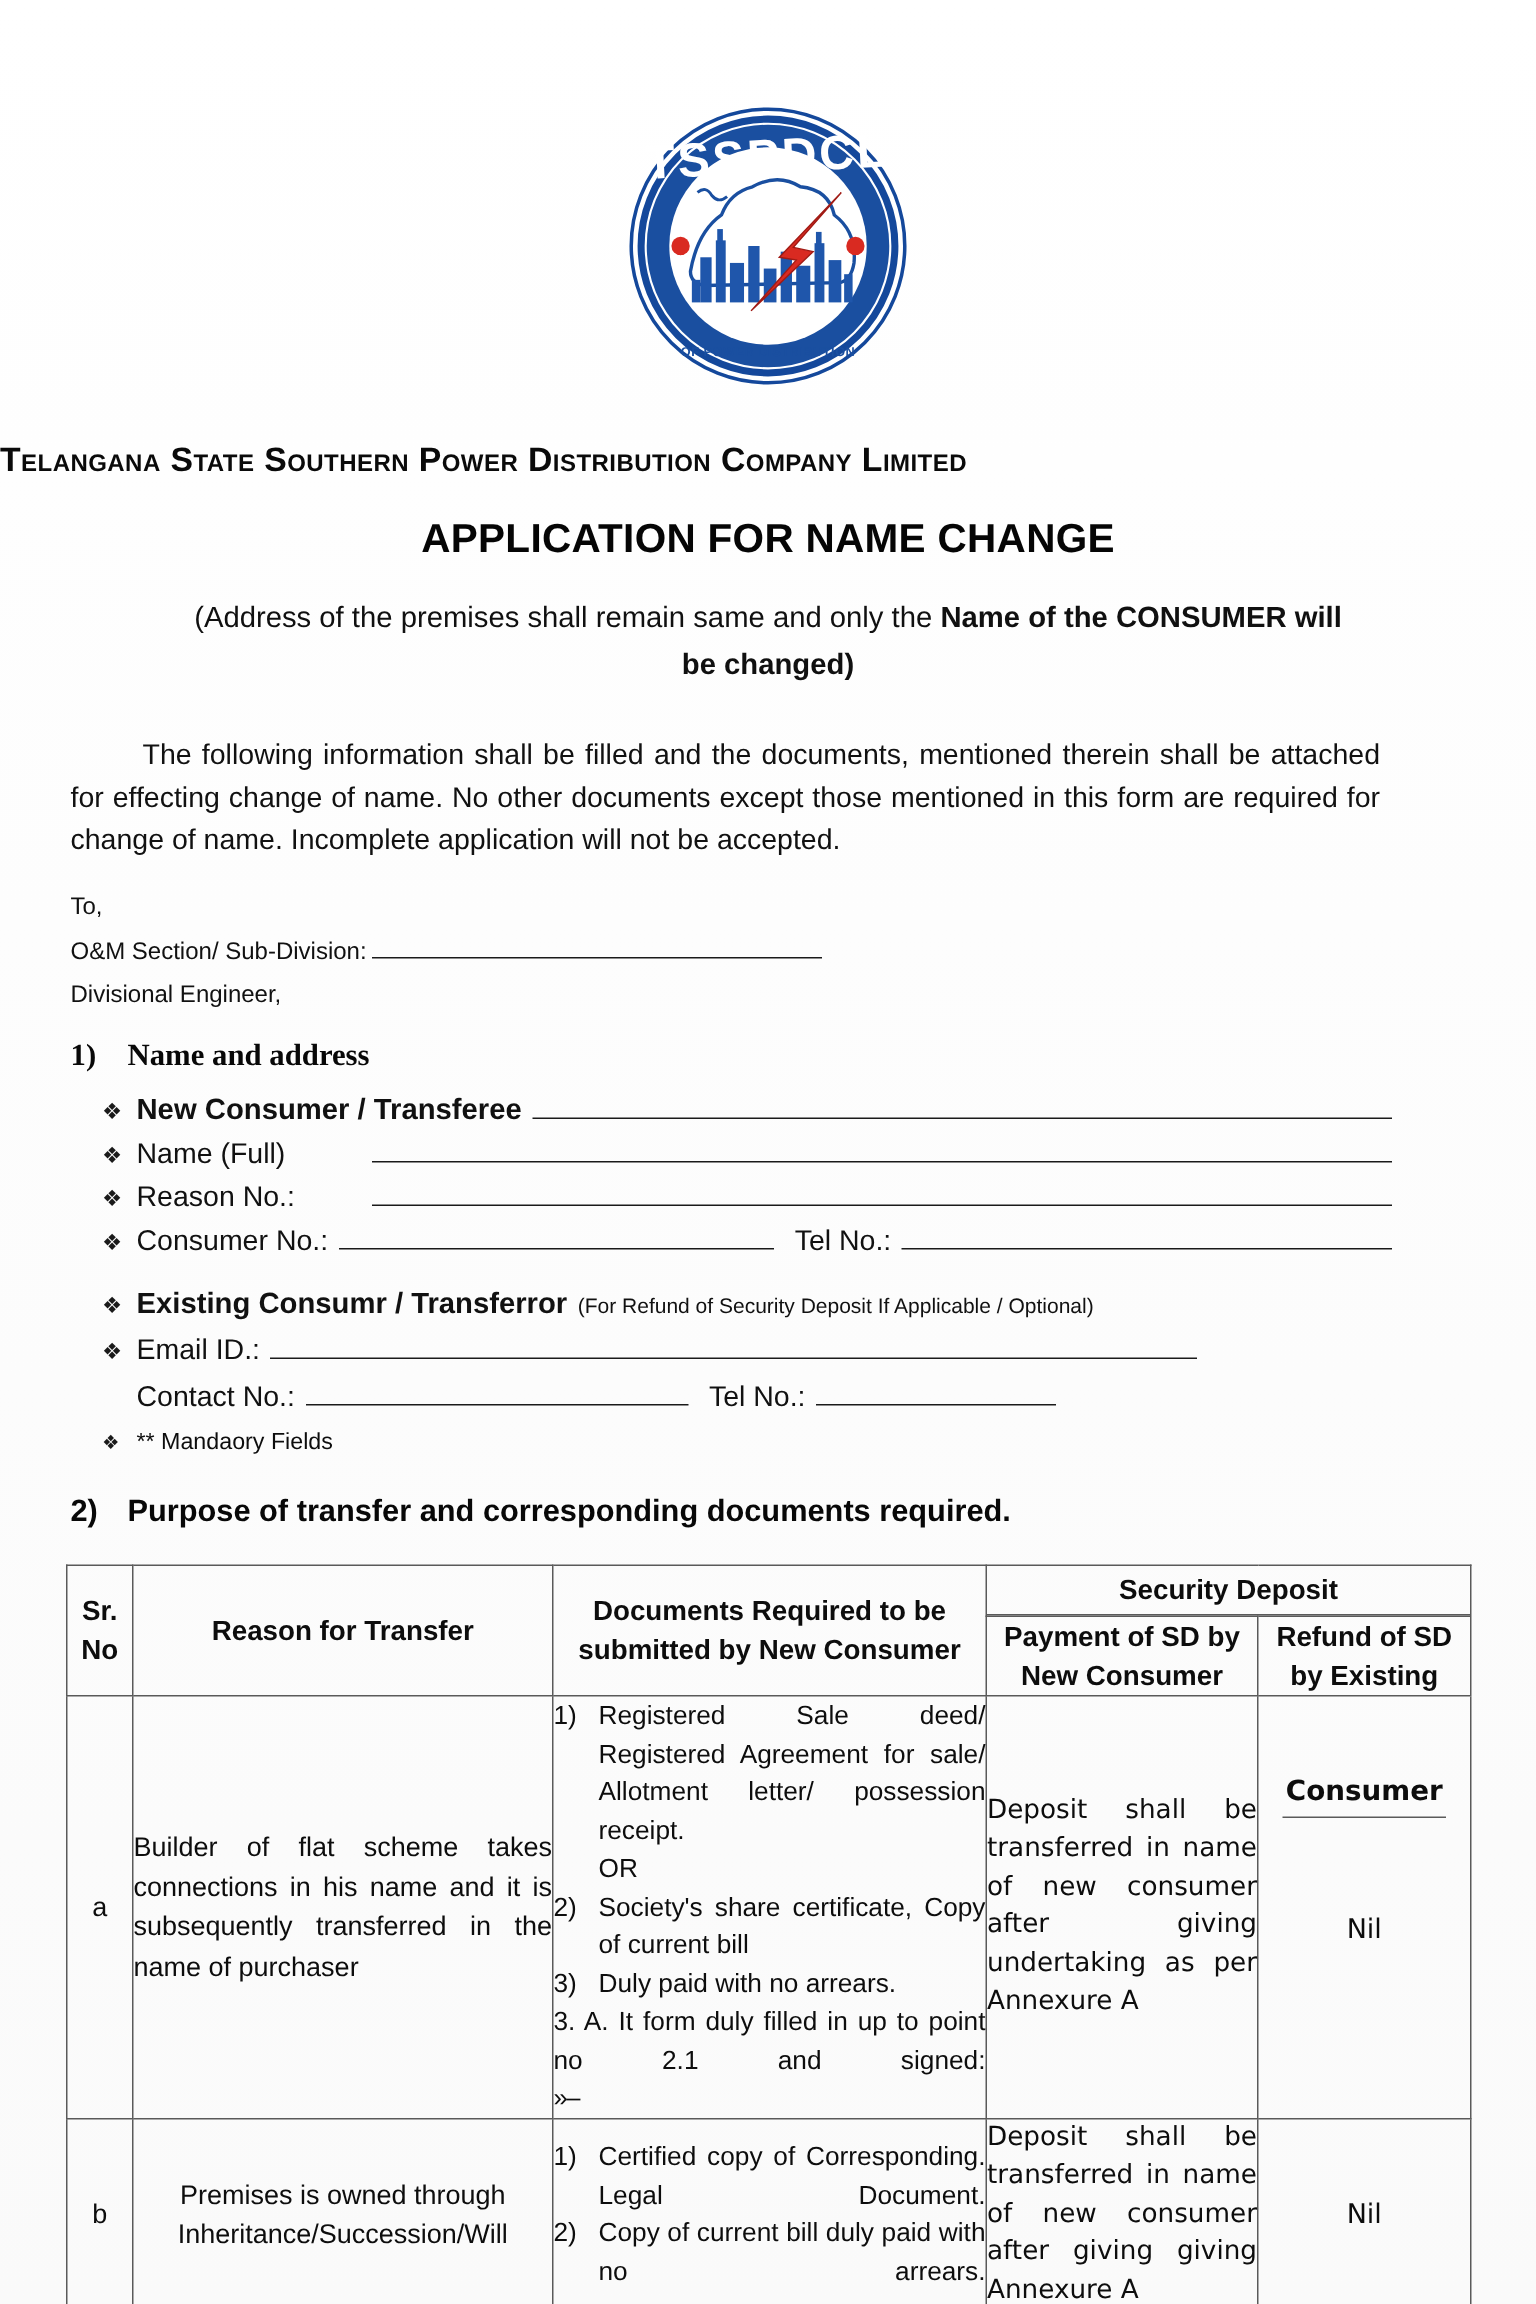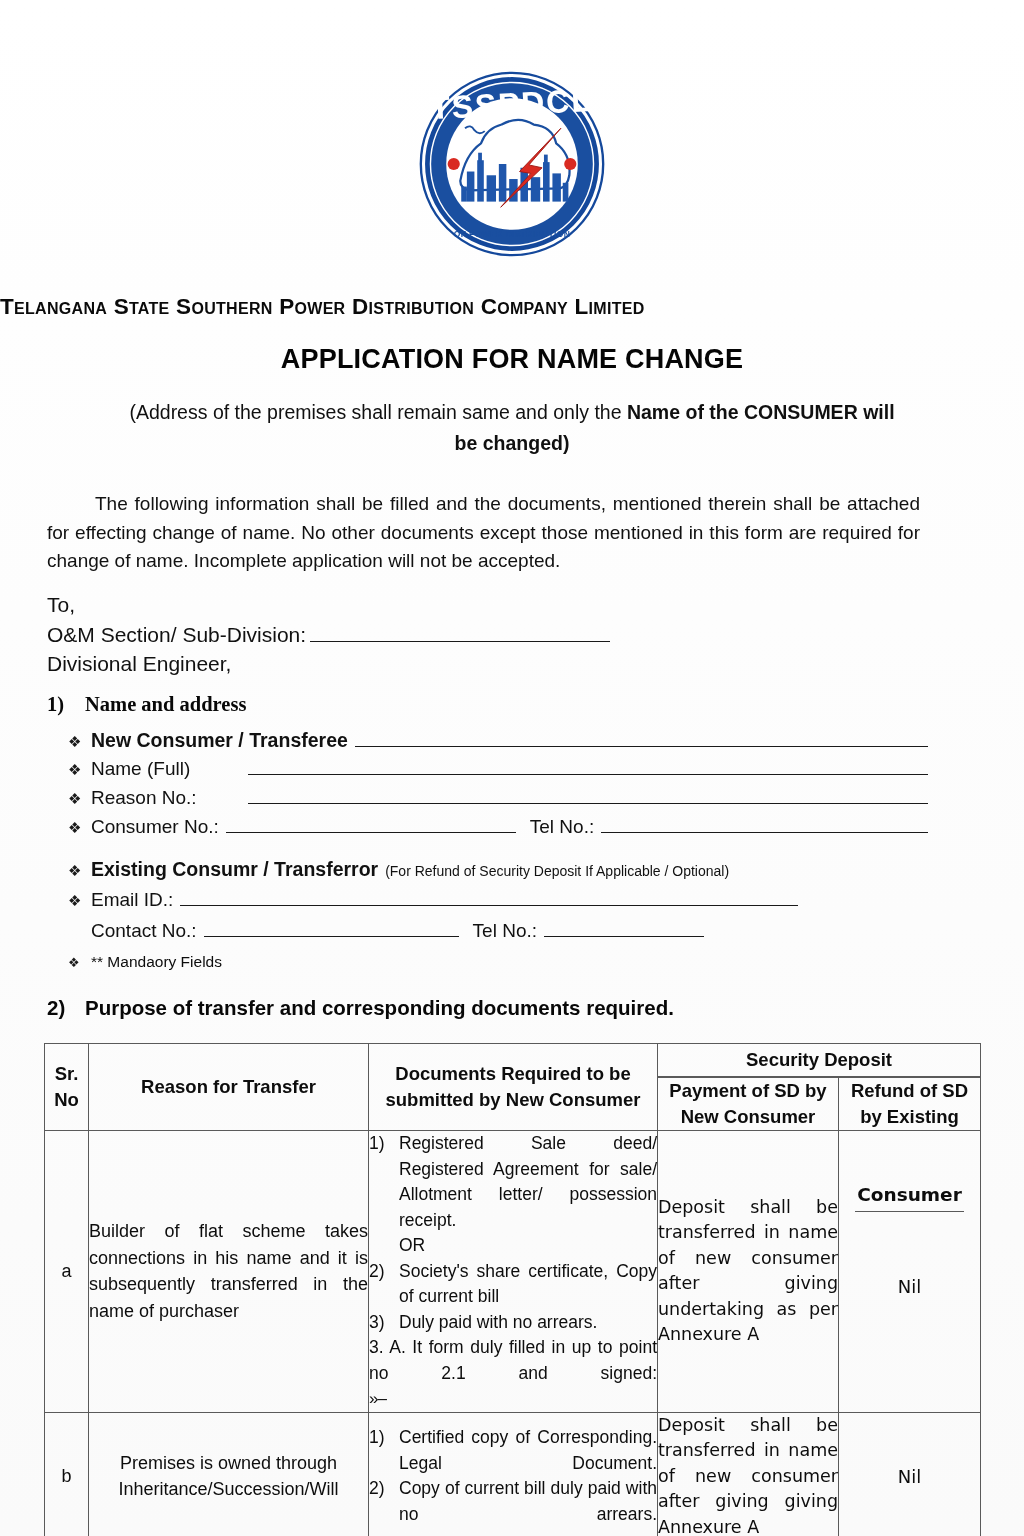--- a/index.html
+++ b/index.html
@@ -87,21 +87,21 @@
     text-indent: 48px;
     color: #111;
     margin-top: 29px;
   }
 
   
   .to-block {
     position: absolute;
     top: 590px;
     left: 47px;
-    font-size: 21px;
+    font-size: 16px;
     line-height: 29.5px;
     color: #111;
   }
   .to-block .ln { white-space: nowrap; }
   .rule {
     display: inline-block;
     border-bottom: 1.6px solid #1a1a1a;
     vertical-align: baseline;
     height: 0.85em;
     margin-left: 4px;

